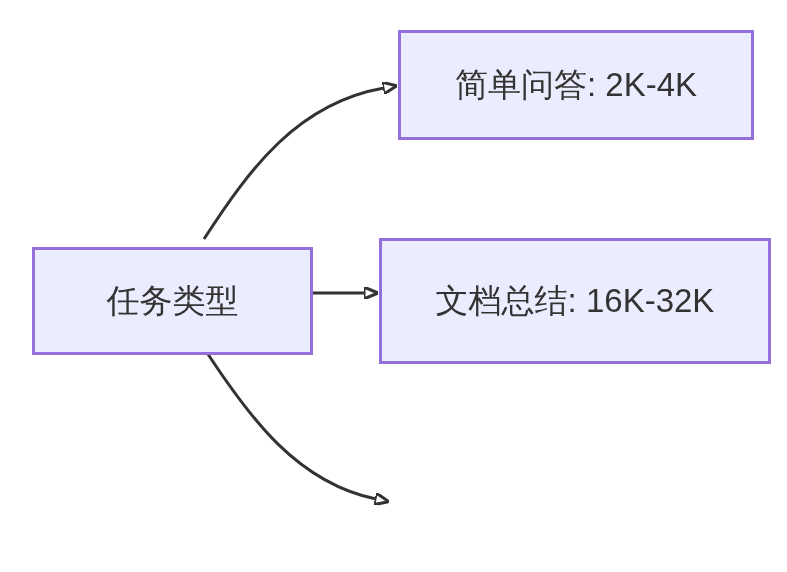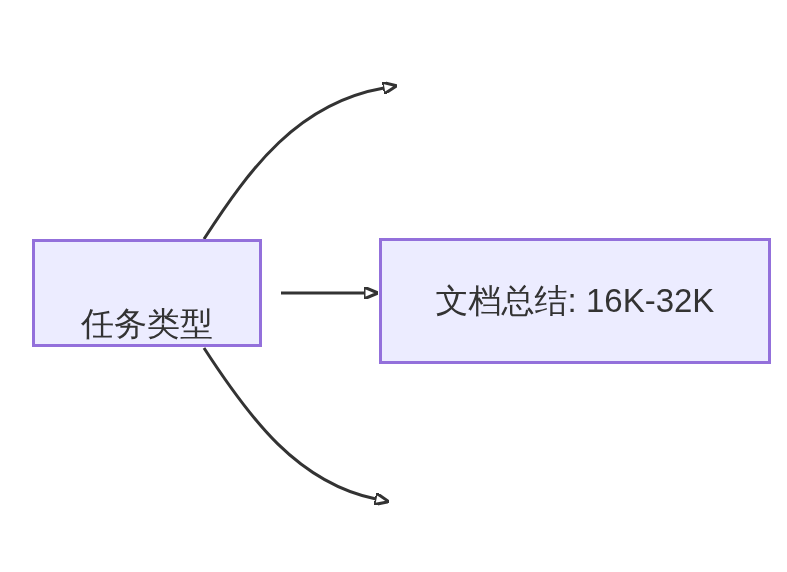--- a/index.html
+++ b/index.html
@@ -42,21 +42,21 @@
     border:3px solid var(--node-border);
     color:var(--text);
     display:flex;
     align-items:center;
     justify-content:center;
     font-size:33px;
     line-height:1.2;
     white-space:nowrap;
     text-align:center;
   }
-  .node-root   {left:32px;  top:239px; width:230px; height:108px;align-items:flex-end;}
+  .node-root   {left:32px;  top:247px; width:281px; height:108px;}
   .node-child1 {left:398px; top:30px;  width:356px; height:110px;}
   .node-child2 {left:379px; top:238px; width:392px; height:126px;}
   .node-child3 {left:389px; top:447px; width:366px; height:110px;}
 </style>
 </head>
 <body>
 
 <div class="canvas">
 
   <svg class="edges" viewBox="0 0 787 572" xmlns="http://www.w3.org/2000/svg" aria-hidden="true">
@@ -67,19 +67,22 @@
     </defs>
     <path d="M 204 239 C 250 168, 298 103, 384 88" marker-end="url(#arrow)"></path>
     <path d="M 281 293 L 365 293" marker-end="url(#arrow)"></path>
     <path d="M 204 348 C 250 419, 298 483, 376 499" marker-end="url(#arrow)"></path>
   </svg>
 
   <div class="node node-root">
     <span>任务类型</span>
   </div>
 
+  <div class="node node-child1">
+    <span>简单问答: 2K-4K</span>
+  </div>
 
   <div class="node node-child2">
     <span>文档总结: 16K-32K</span>
   </div>
 
 
 </div>
 
 </body></html>

